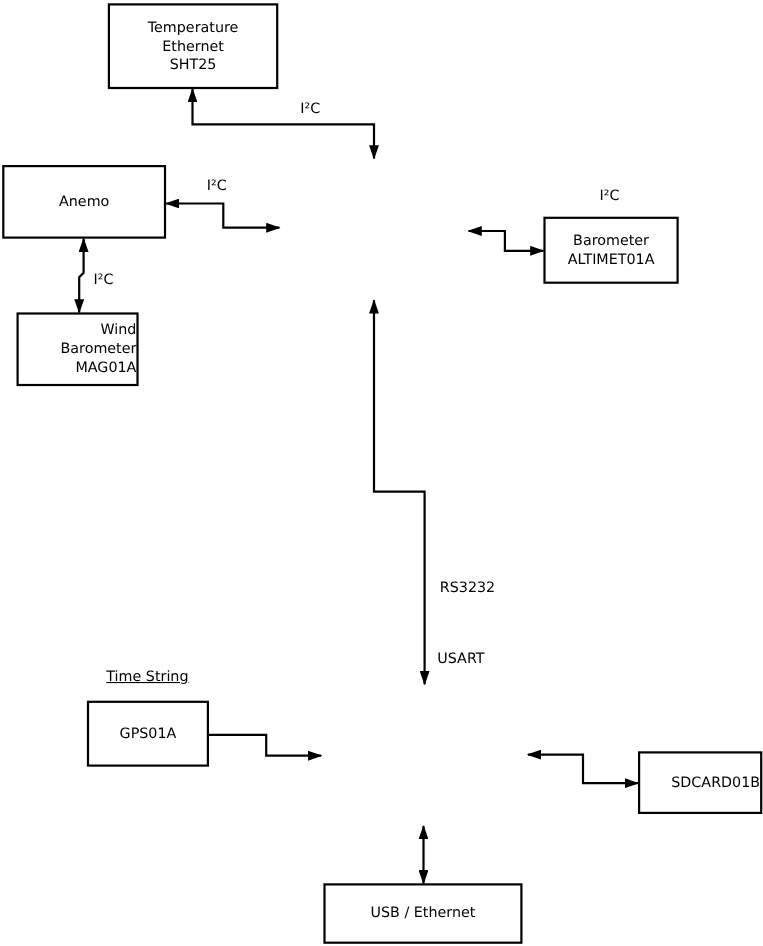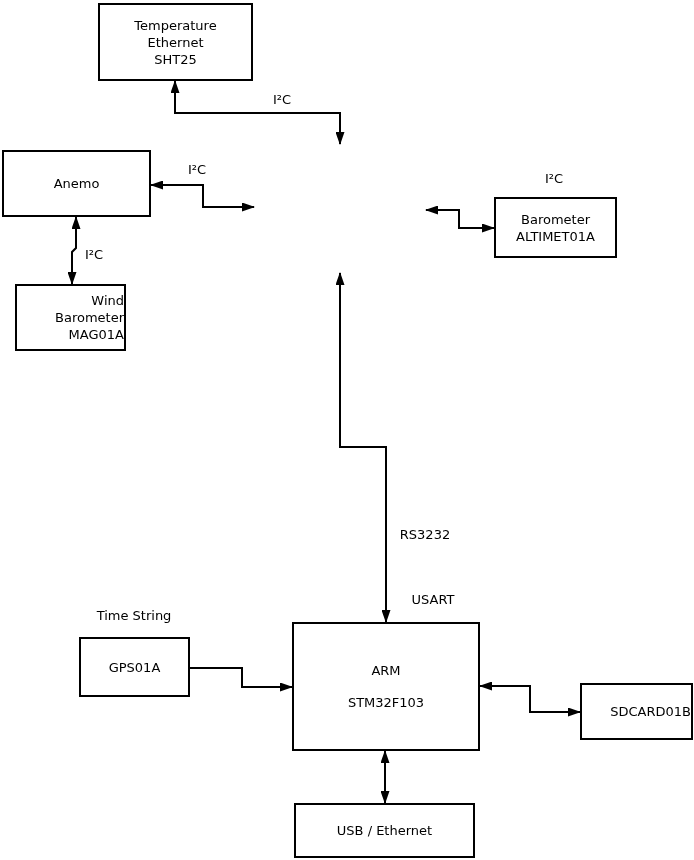--- a/index.html
+++ b/index.html
@@ -52,22 +52,22 @@
     font-size: 13px;
     line-height: 15px;
     white-space: nowrap;
     z-index: 3;
   }
   .label-i2c-sht25     { left: 282px; top: 92px;  }
   .label-i2c-anemo     { left: 197px; top: 162px; }
   .label-i2c-wind      { left: 94px;  top: 247px; }
   .label-i2c-barometer { left: 554px; top: 171px; }
   .label-rs3232        { left: 425px; top: 479px; margin-top: 48px; }
-  .label-usart         { left: 433px; top: 592px; }
-  .label-time-string   { left: 134px; top: 608px; }
+  .label-usart         { left: 419px; top: 592px; }
+  .label-time-string   { left: 134px; top: 608px; text-decoration: underline; }
   .connector-layer polyline, .connector-layer line {
     fill: none;
     stroke: #000000;
     stroke-width: 2;
   }
 </style>
 </head>
 <body>
 
 <div class="canvas">
@@ -107,24 +107,20 @@
 
   <div class="box node-barometer">
     <span>Barometer</span>
     <span>ALTIMET01A</span>
   </div>
 
   <div class="box node-gps">
     <span>GPS01A</span>
   </div>
 
-  <div class="box node-arm">
-    <span>ARM</span>
-    <span class="gap-line">STM32F103</span>
-  </div>
 
   <div class="box node-sdcard">
     <span>SDCARD01B</span>
   </div>
 
   <div class="box node-usb">
     <span>USB / Ethernet</span>
   </div>
 
   <span class="edge-label label-i2c-sht25">I²C</span>

